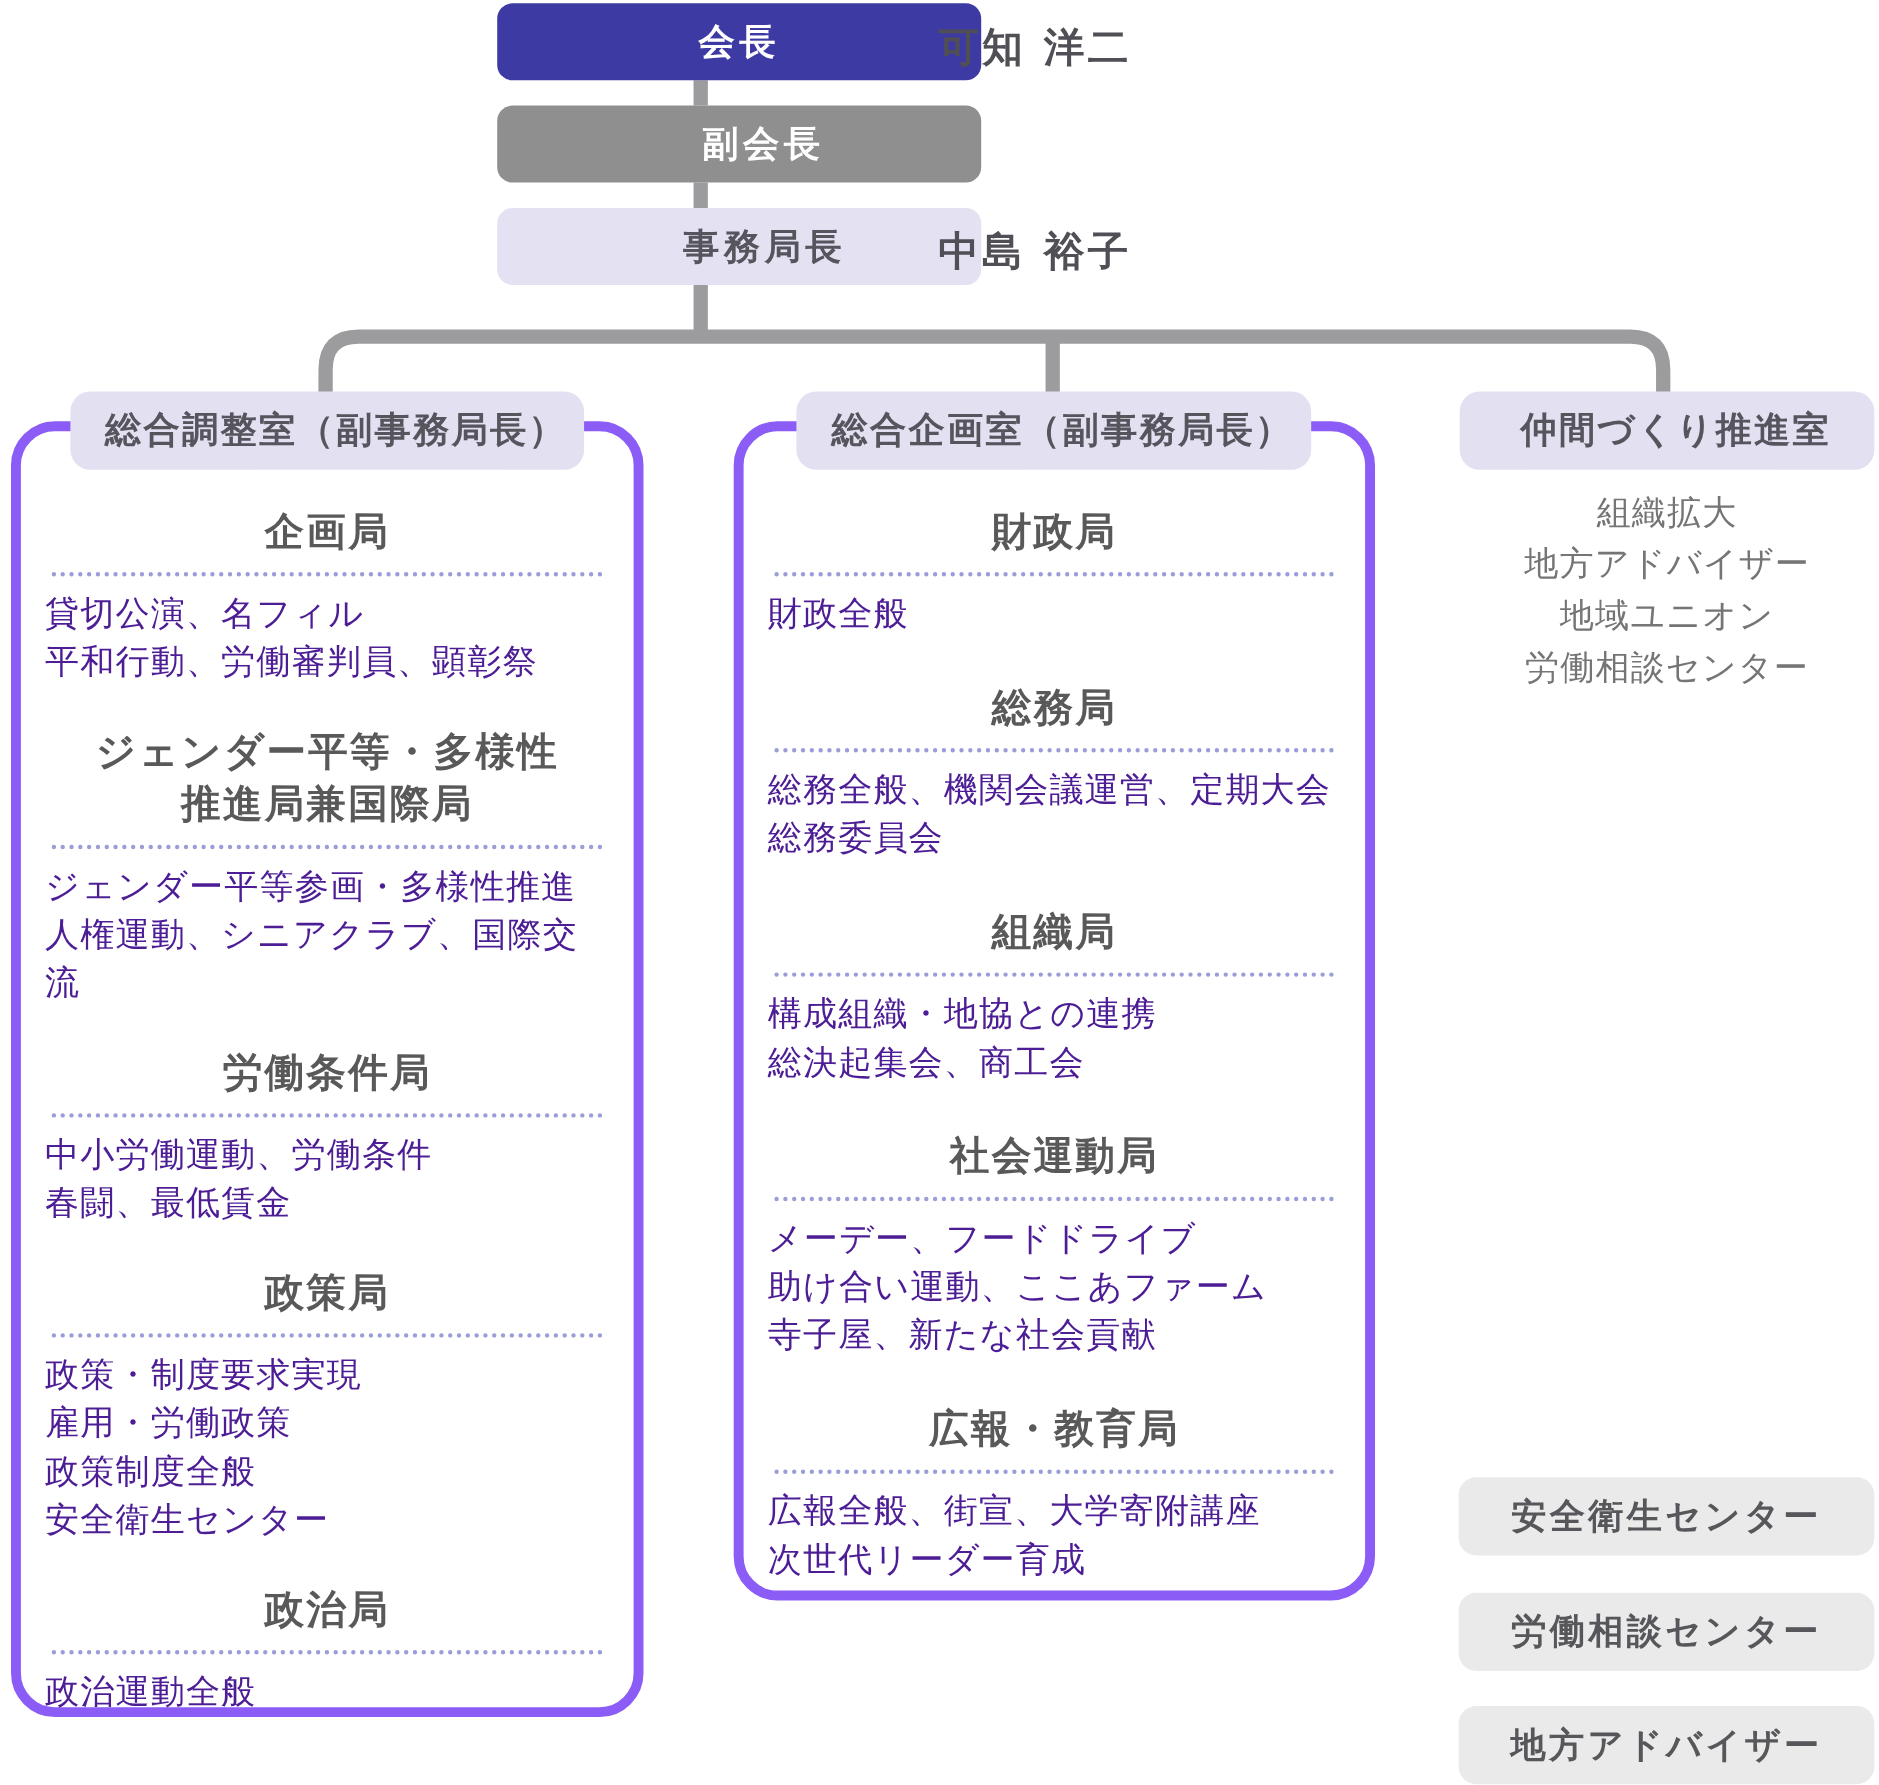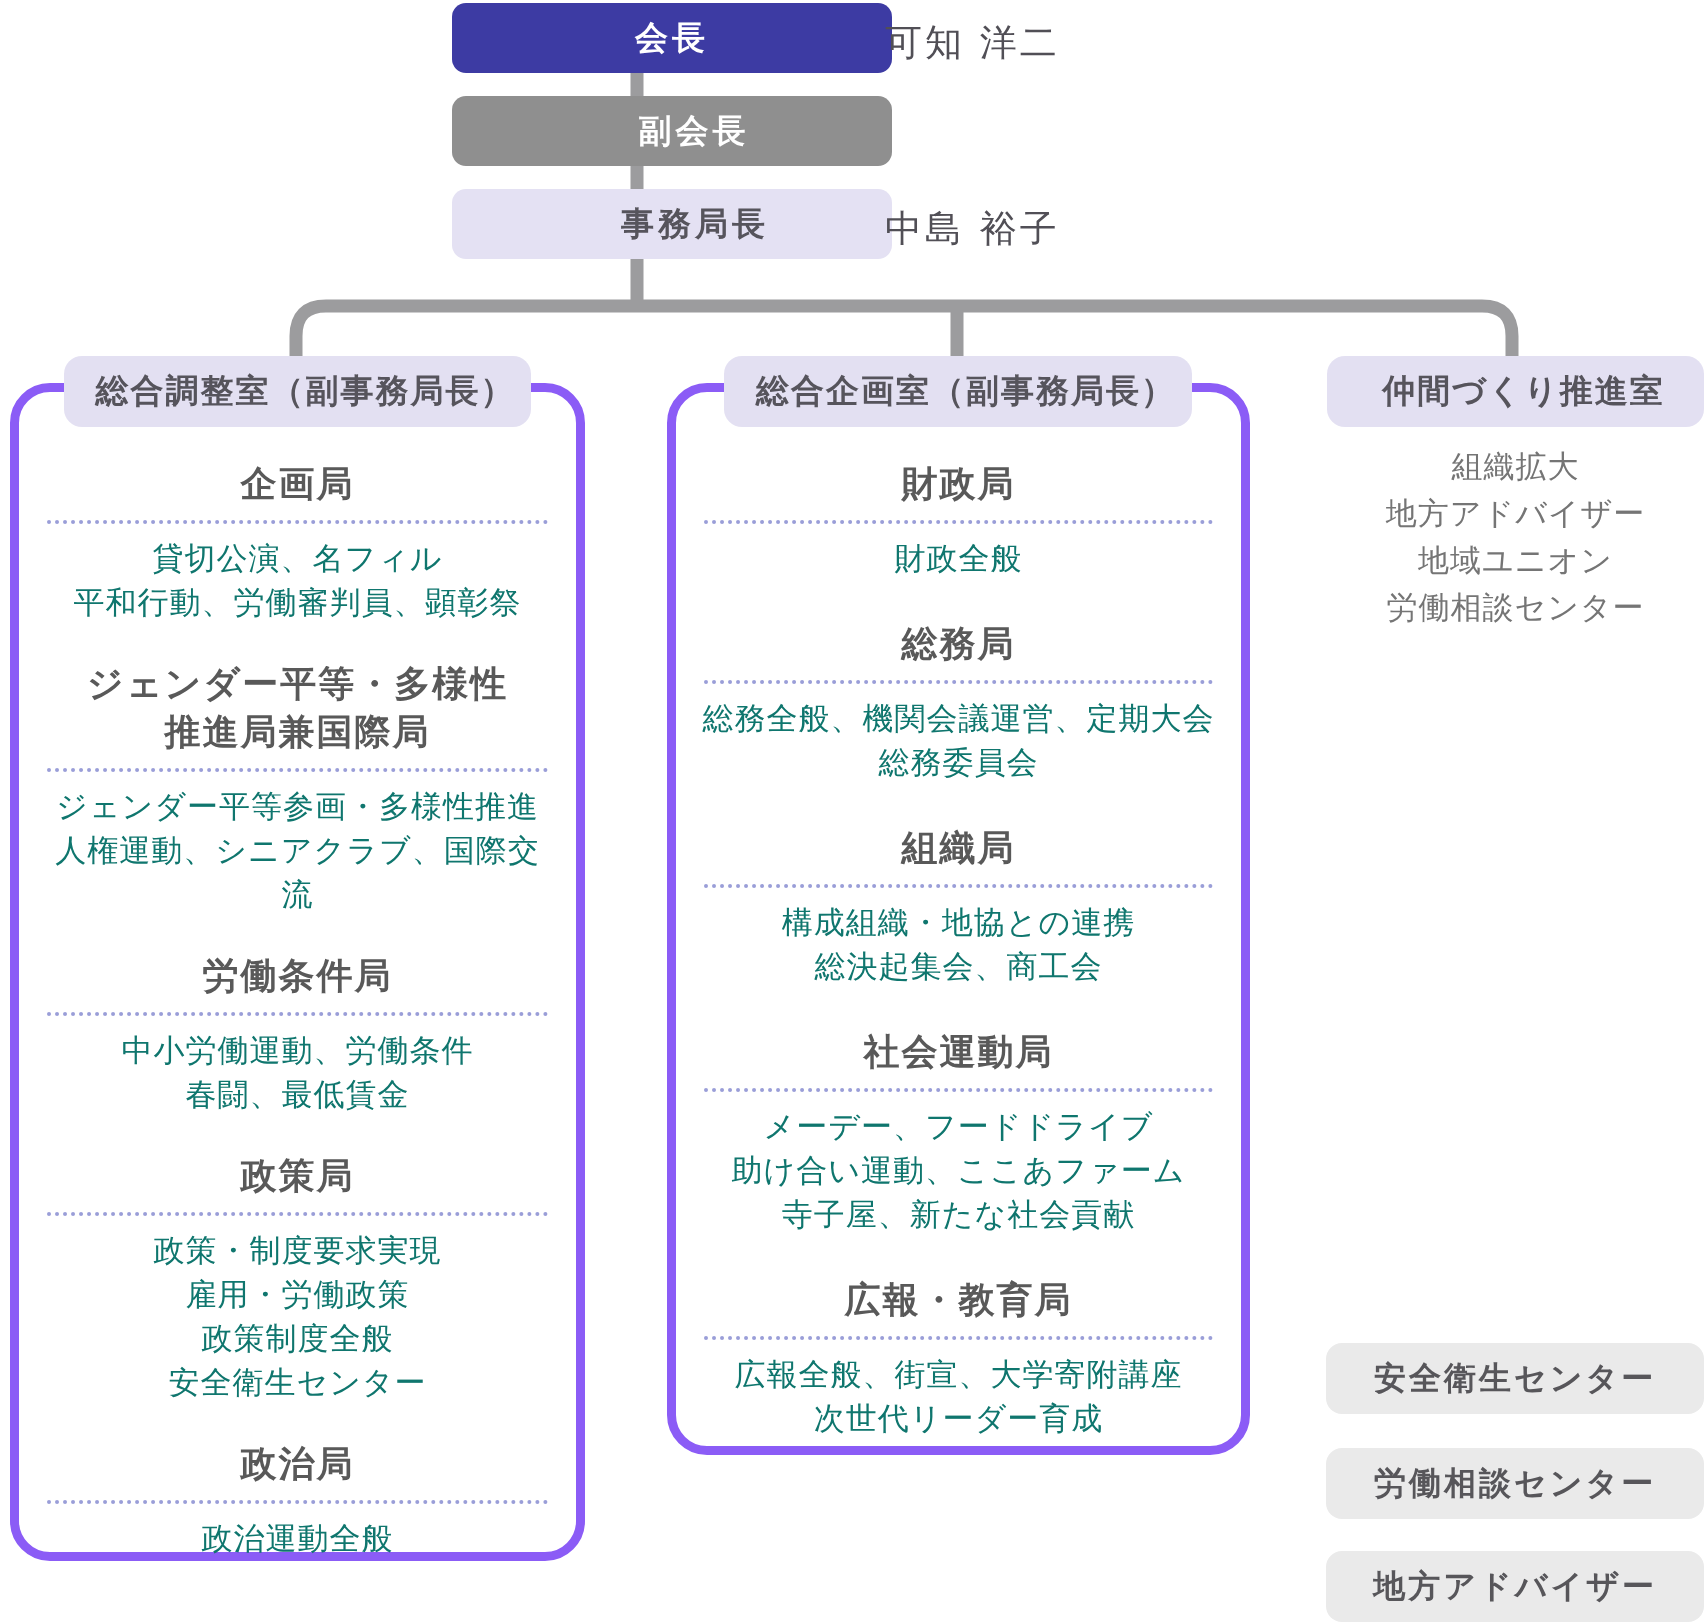--- a/index.html
+++ b/index.html
@@ -18,22 +18,22 @@
     border-radius:14px;
     display:flex;align-items:center;justify-content:center;
     font-weight:bold;font-size:33px;letter-spacing:4px;
     box-sizing:border-box;
   }
   .top-box.chairman{top:3px;background:#3D3BA3;color:#ffffff;}
   .top-box.vice{top:96px;background:#8F8F8F;color:#ffffff;padding-left:44px;}
   .top-box.secgen{top:189px;background:#E4E1F3;color:#56545C;padding-left:46px;}
 
   .person-name{
-    position:absolute;left:885px;
-    font-size:37px;font-weight:normal;color:#514F56;letter-spacing:3px;
+    position:absolute;left:853px;
+    font-size:37px;font-weight:bold;color:#514F56;letter-spacing:3px;
     white-space:nowrap;
   }
   .person-name.name-chairman{top:18px;}
   .person-name.name-secgen{top:204px;}
 
   
   .card{
     position:absolute;background:#ffffff;
     border:9px solid #8b5cf6;border-radius:40px;
     box-sizing:border-box;
@@ -44,21 +44,21 @@
   .sections{margin:68px 22px 0 22px;}
   .section{margin-bottom:36px;}
   .card-middle .section{margin-bottom:40px;}
   .s-head{
     font-size:36px;font-weight:bold;color:#595959;
     text-align:center;line-height:48px;white-space:pre-line;
     letter-spacing:2px;
   }
   .s-div{border-top:4px dotted #9A9ED8;margin:12px 6px;height:0;}
   .s-line{
-    font-size:31px;color:#0f766e;text-align:center;line-height:44px;
+    font-size:31px;color:#4c1d95;text-align:left;line-height:44px;
     letter-spacing:1px;
   }
 
   
   .pill{
     position:absolute;height:71px;
     background:#E3E0F2;border-radius:18px;
     display:flex;align-items:center;justify-content:center;
     font-size:33px;font-weight:bold;color:#56545C;letter-spacing:2px;
     box-sizing:border-box;

